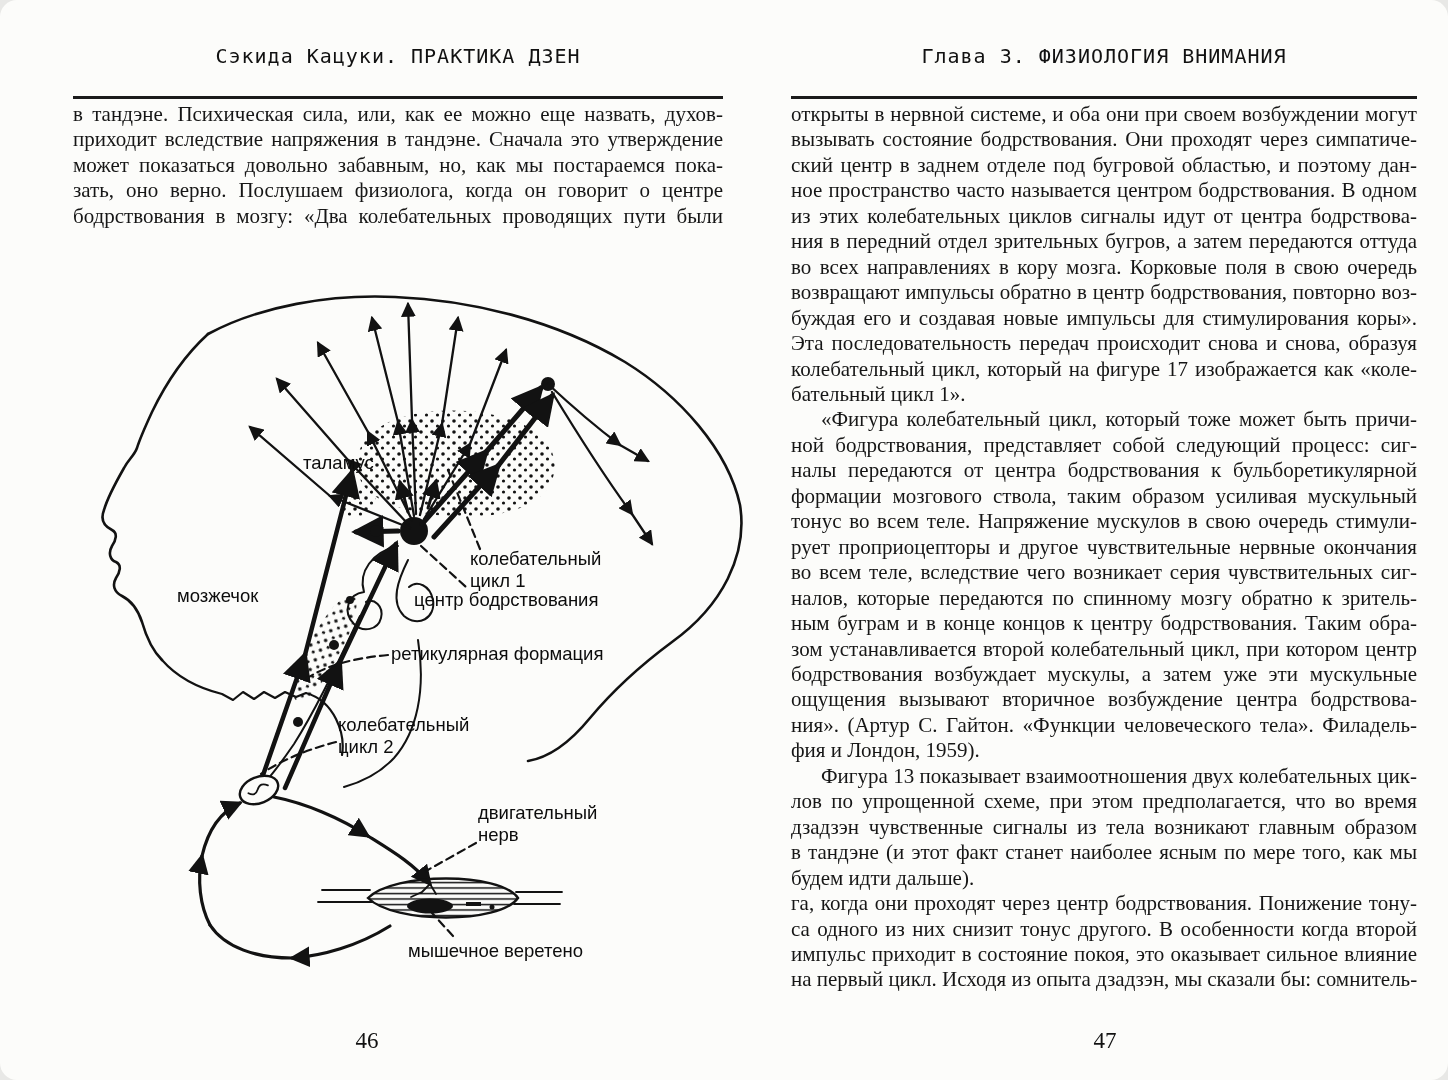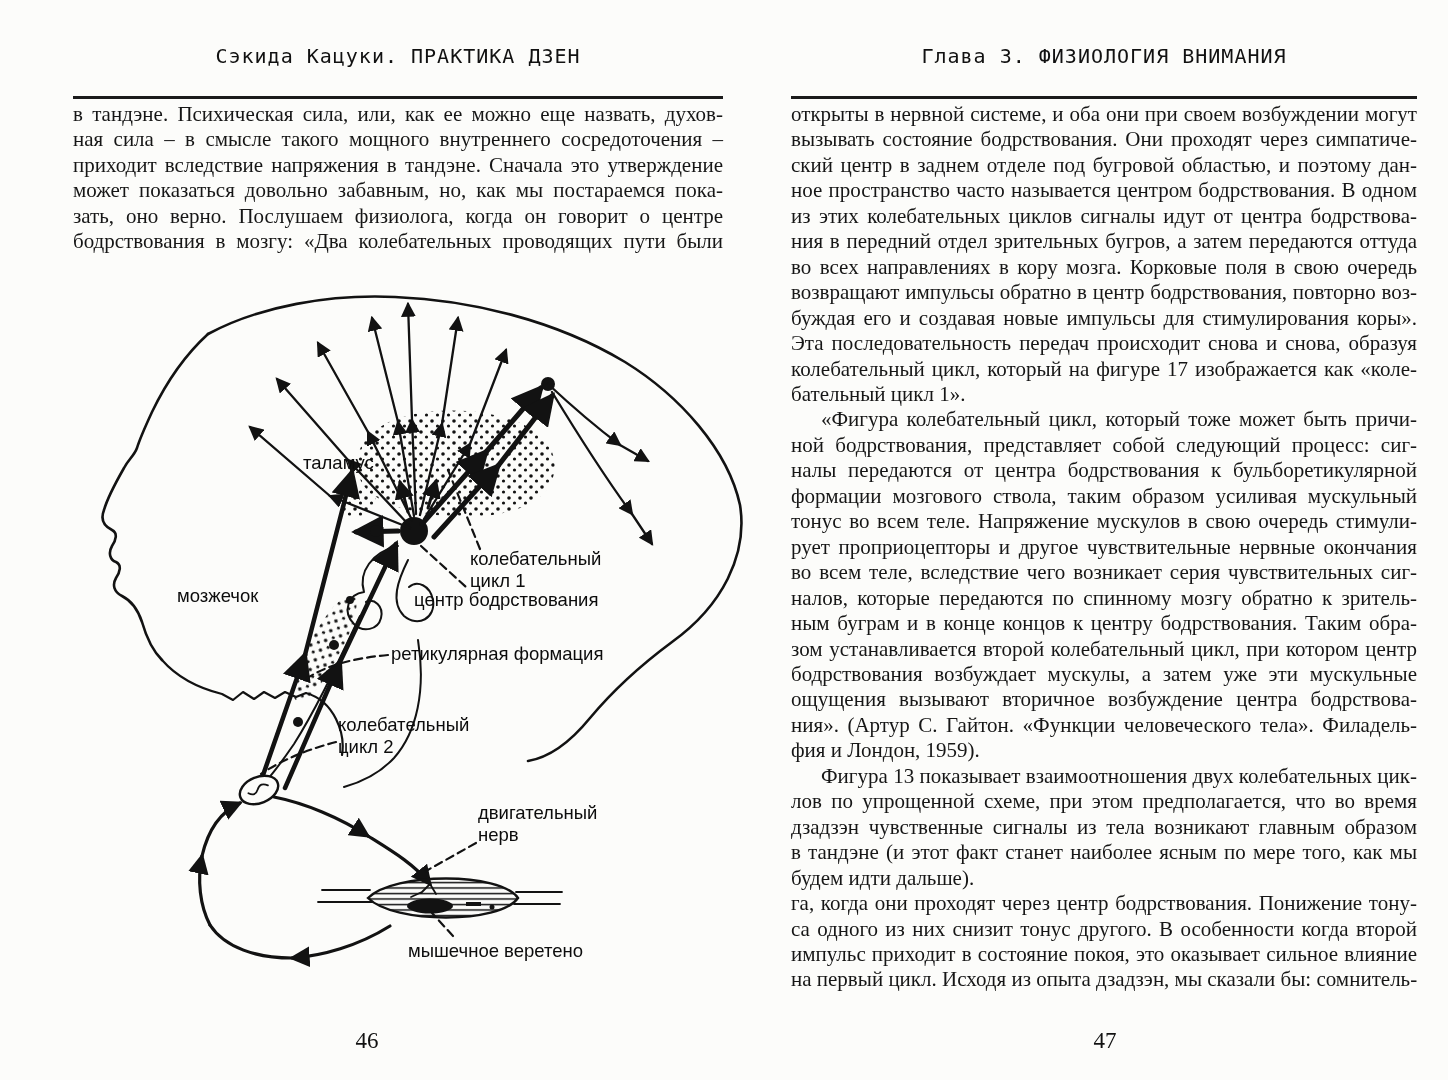--- a/index.html
+++ b/index.html
@@ -1,17 +1,17 @@
 <!DOCTYPE html>
 <html><head>
 <meta charset="utf-8">
 <style>
   html,body{margin:0;padding:0;background:#e8e8e6;}
   .spread{position:relative;width:1448px;height:1080px;background:#fcfcfa;overflow:hidden;
-          font-family:"Liberation Serif",serif;color:#161616;}
+          font-family:"Liberation Serif",serif;color:#161616;border-radius:17px;}
   .running-head{position:absolute;top:44px;text-align:center;
           font-family:"DejaVu Sans Mono",monospace;font-size:20px;letter-spacing:1px;color:#111;}
   .head-rule{position:absolute;top:96px;height:3px;background:#1b1b1b;}
   .body-col{position:absolute;font-size:21px;line-height:25.45px;}
   .para .line{text-align:justify;text-align-last:justify;white-space:nowrap;}
   .para .line.plain{text-align-last:left;}
   .para .line.indent{text-indent:30px;}
   .page-num{position:absolute;top:1028px;font-size:23px;text-align:center;color:#111;}
   .figure-wrap{position:absolute;left:0;top:0;width:1432px;height:1080px;pointer-events:none;}
   .fig-label{position:absolute;font-family:"Liberation Sans",sans-serif;font-size:18.5px;
@@ -22,21 +22,20 @@
 </head>
 <body>
 
 <div class="spread">
 
   <div class="running-head" style="left:73px;width:650px;">Сэкида Кацуки. ПРАКТИКА ДЗЕН</div>
   <div class="head-rule" style="left:73px;width:650px;"></div>
   <div class="body-col" style="left:73px;top:102px;width:650px;">
       <div class="para">
         <div class="line">в тандэне. Психическая сила, или, как ее можно еще назвать, духов-</div>
-        <div class="line">ная сила – в смысле такого мощного внутреннего сосредоточения –</div>
         <div class="line">приходит вследствие напряжения в тандэне. Сначала это утверждение</div>
         <div class="line">может показаться довольно забавным, но, как мы постараемся пока-</div>
         <div class="line">зать, оно верно. Послушаем физиолога, когда он говорит о центре</div>
         <div class="line">бодрствования в мозгу: «Два колебательных проводящих пути были</div>
       </div>
     </div>
   <div class="page-num" style="left:62px;width:610px;">46</div>
 
   <div class="running-head" style="left:791px;width:626px;">Глава 3. ФИЗИОЛОГИЯ ВНИМАНИЯ</div>
   <div class="head-rule" style="left:791px;width:626px;"></div>

